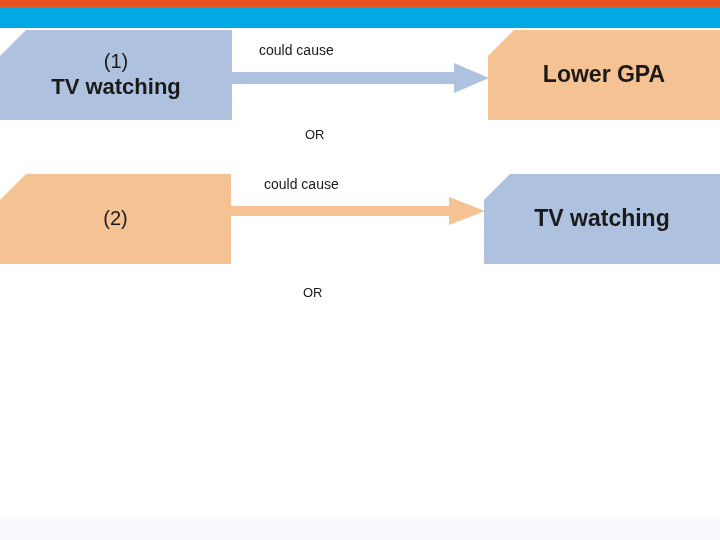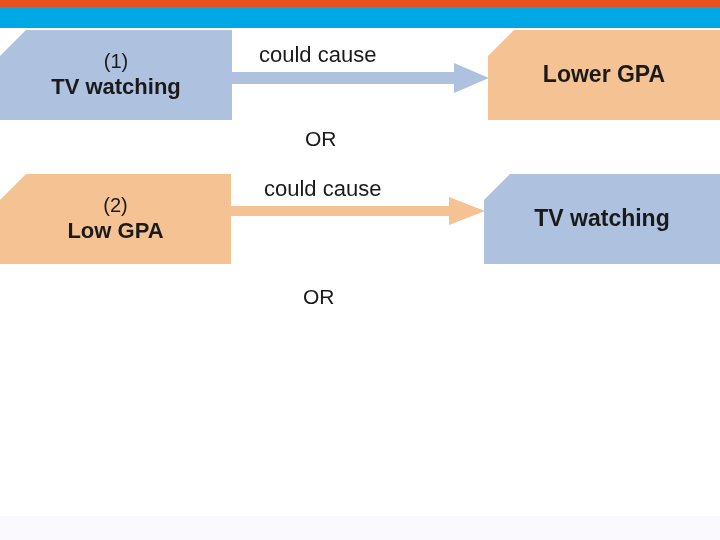--- a/index.html
+++ b/index.html
@@ -87,25 +87,25 @@
   .arrow svg { display: block; }
 
   
   .ftext {
     position: absolute;
     color: #1A1A1A;
     white-space: nowrap;
     font-weight: 400;
   }
   .ftext.cause {
-    font-size: 22px;
+    font-size: 14px;
     text-align: right;
   }
   .ftext.or {
-    font-size: 21px;
+    font-size: 13px;
   }
 </style>
 </head>
 <body>
 
 <div id="slide">
 
   <div class="topbar-orange"></div>
   <div class="topbar-cyan"></div>
 
@@ -125,21 +125,20 @@
     </div>
 
     <div class="node peach cut-tl" style="left:488px; top:2px; width:232px; height:90px;text-align:right;">
       <span class="label solo">Lower GPA</span>
     </div>
 
     <div class="ftext or" style="left:305px; top:99px;">OR</div>
 
     <div class="node peach cut-tl" style="left:0px; top:146px; width:231px; height:90px;">
       <span class="num">(2)</span>
-      <span class="label">Low GPA</span>
     </div>
 
     <div class="ftext cause" style="left:264px; top:148px;">could cause</div>
 
     <div class="arrow" style="left:231px; top:167px;">
       <svg width="255" height="32" viewBox="0 0 255 32" xmlns="http://www.w3.org/2000/svg">
         <polygon points="0,11 218,11 218,2 254,16 218,30 218,21 0,21" fill="#F5C393"></polygon>
       </svg>
     </div>
 

